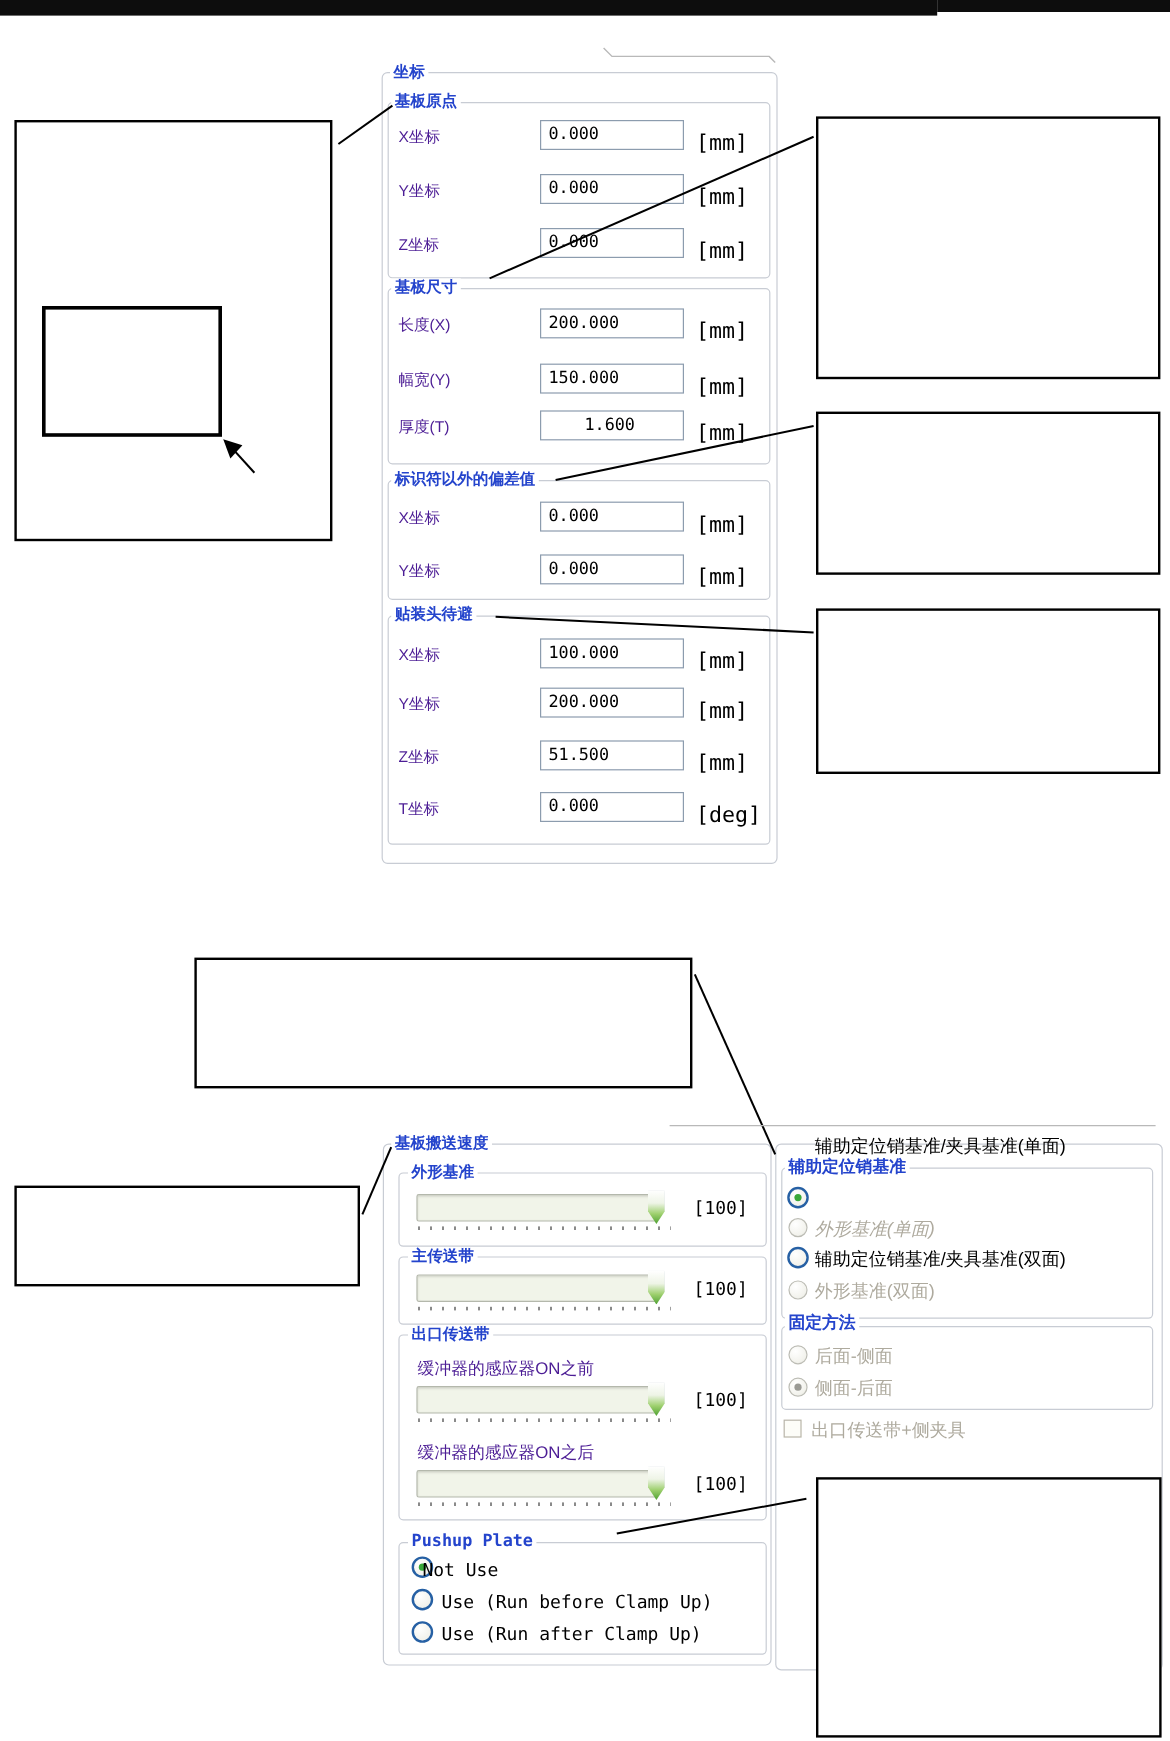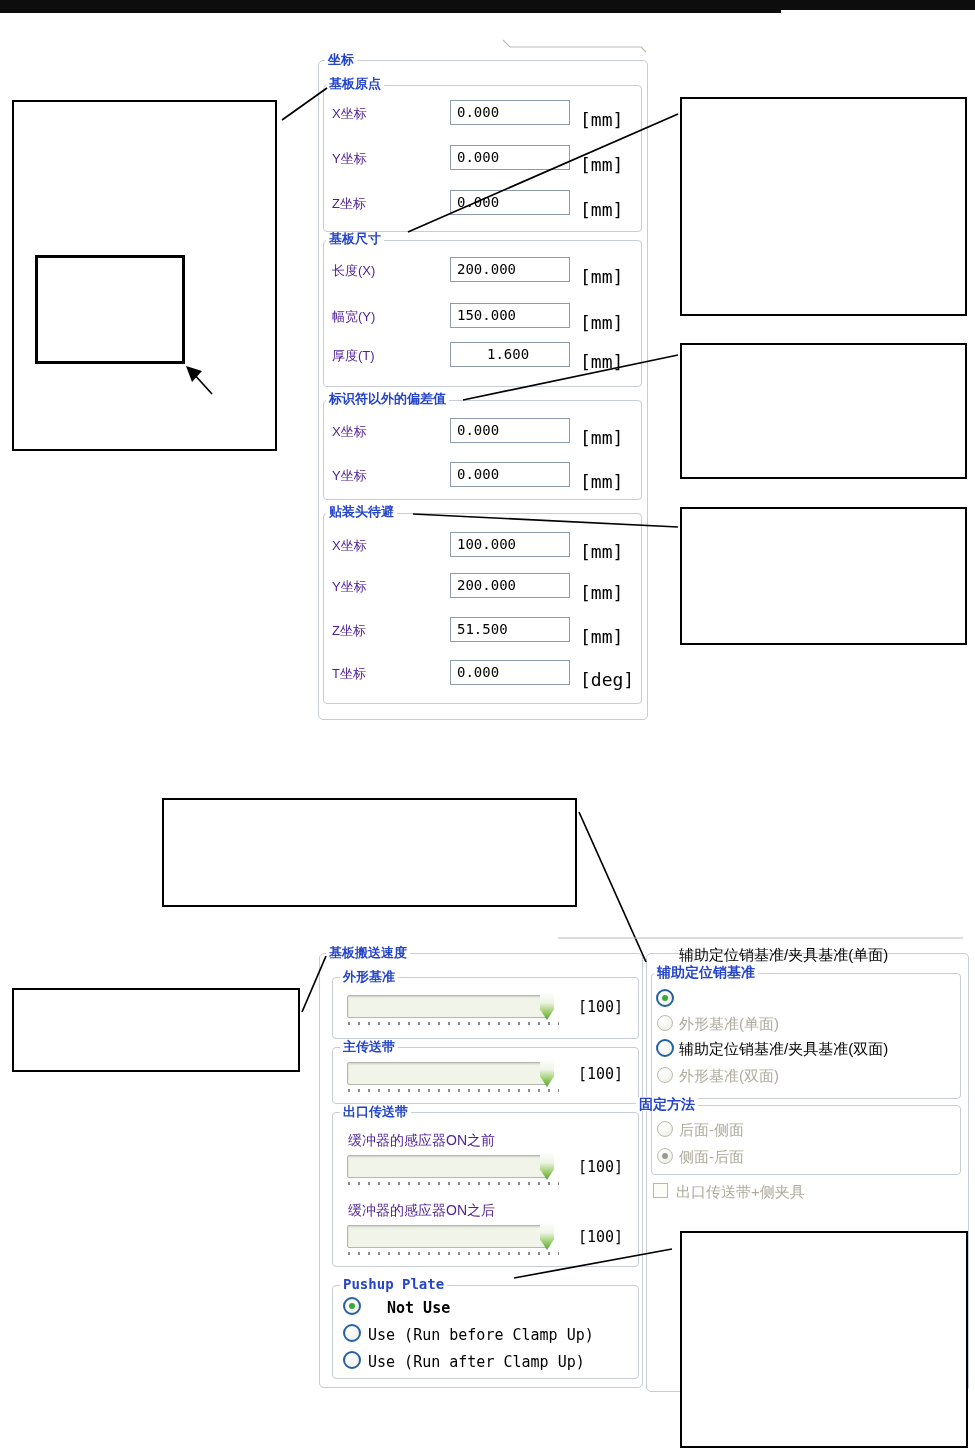--- a/index.html
+++ b/index.html
@@ -130,43 +130,43 @@
   <div class="abs track" style="left:347px;top:1225px;"></div>
   <div class="abs thumb" style="left:540px;top:1222px;"></div>
   <div class="abs ticks" style="left:348px;top:1252px;"></div>
   <div class="abs val" style="left:578px;top:1228px;">[100]</div>
 
   <div class="abs group" style="left:332px;top:1285px;width:305px;height:92px;"></div>
   <div class="abs gtitle mono" style="left:340px;top:1277px;">Pushup Plate</div>
   <div class="abs radio big" style="left:343px;top:1297px;">
       <span class="dot"></span>
     </div>
-  <div class="abs opt mono" style="left:387px;top:1299px;font-weight:bold;">Not Use</div>
+  <div class="abs opt mono" style="left:352px;top:1299px;">Not Use</div>
   <div class="abs radio big" style="left:343px;top:1324px;"></div>
   <div class="abs opt mono" style="left:368px;top:1326px;">Use (Run before Clamp Up)</div>
   <div class="abs radio big" style="left:343px;top:1351px;"></div>
   <div class="abs opt mono" style="left:368px;top:1353px;">Use (Run after Clamp Up)</div>
 
   <div class="abs panel" style="left:646px;top:953px;width:321px;height:437px;"></div>
 
   <div class="abs group" style="left:651px;top:973px;width:308px;height:124px;"></div>
   <div class="abs gtitle" style="left:654px;top:965px;font-size:14px;">辅助定位销基准</div>
   <div class="abs radio big" style="left:656px;top:989px;">
       <span class="dot"></span>
     </div>
   <div class="abs opt" style="left:679px;top:946px;">辅助定位销基准/夹具基准(单面)</div>
   <div class="abs radio disabled" style="left:657px;top:1015px;"></div>
-  <div class="abs opt disabled" style="left:679px;top:1015px;">外形基准(单面)</div>
+  <div class="abs opt disabled" style="left:679px;top:1015px;font-style:italic;">外形基准(单面)</div>
   <div class="abs radio big" style="left:656px;top:1039px;"></div>
   <div class="abs opt" style="left:679px;top:1040px;">辅助定位销基准/夹具基准(双面)</div>
   <div class="abs radio disabled" style="left:657px;top:1067px;"></div>
   <div class="abs opt disabled" style="left:679px;top:1067px;">外形基准(双面)</div>
 
   <div class="abs group" style="left:651px;top:1105px;width:308px;height:68px;"></div>
-  <div class="abs gtitle" style="left:636px;top:1097px;font-size:14px;">固定方法</div>
+  <div class="abs gtitle" style="left:654px;top:1097px;font-size:14px;font-family:Liberation Mono, monospace;">固定方法</div>
   <div class="abs radio disabled" style="left:657px;top:1121px;"></div>
   <div class="abs opt disabled" style="left:679px;top:1121px;">后面-侧面</div>
   <div class="abs radio disabled" style="left:657px;top:1148px;">
       <span class="dot"></span>
     </div>
   <div class="abs opt disabled" style="left:679px;top:1148px;">侧面-后面</div>
 
   <div class="abs checkbox" style="left:653px;top:1183px;"></div>
   <div class="abs opt disabled" style="left:676px;top:1183px;">出口传送带+侧夹具</div>
 

